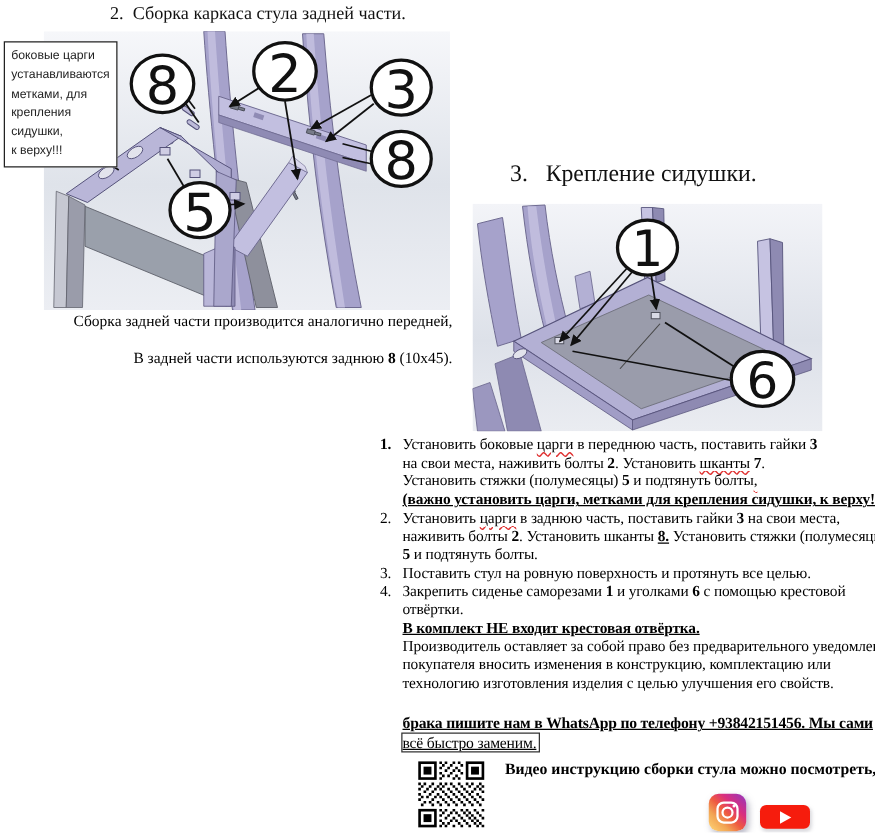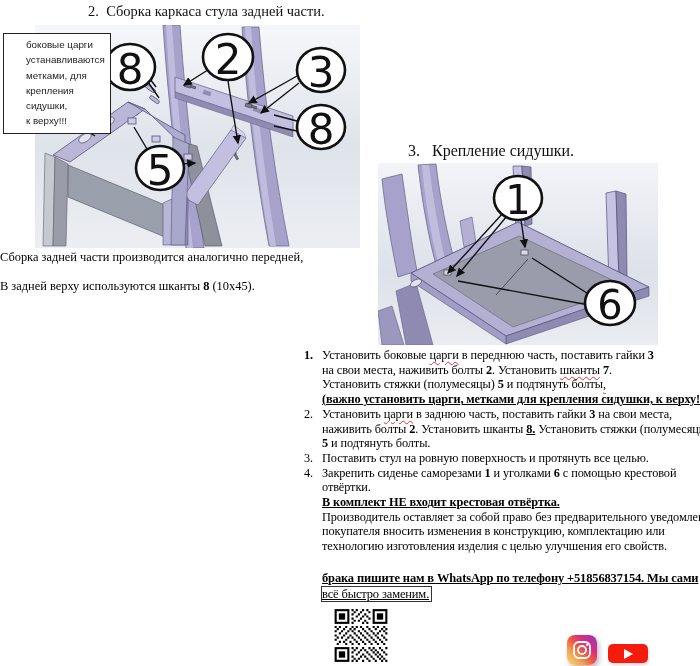--- a/index.html
+++ b/index.html
@@ -4,26 +4,26 @@
 <style>
   html,body{margin:0;padding:0;}
   body{width:700px;height:666px;position:relative;background:#ffffff;
        font-family:"Liberation Serif",serif;color:#000;overflow:hidden;}
   .abs{position:absolute;}
 
   
   .h-serif{font-size:14.5px;white-space:pre;color:#111;}
 
   
-  .note-box{left:3px;top:33px;width:80px;padding:3px 4px 4px 22px;border:1.6px solid #222;
+  .note-box{left:3px;top:33px;width:80px;padding:3px 4px 4px 5px;border:1.6px solid #222;
             background:#fff;font-family:"Liberation Sans",sans-serif;font-size:9.8px;
             line-height:15.3px;white-space:pre-line;z-index:6;color:#222;}
 
   
-  .caption{left:0;top:250px;width:362px;text-align:left;font-size:12.4px;
+  .caption{left:0;top:250px;width:362px;text-align:right;font-size:12.4px;
            line-height:14.6px;white-space:nowrap;}
 
   
   .steps{left:304px;top:348px;width:394px;font-size:12.3px;line-height:14.7px;letter-spacing:-0.1px;}
   .step{display:flex;}
   .step-marker{width:18px;flex:none;}
   .step-body{flex:1;white-space:nowrap;}
   .marker-b{font-weight:bold;}
 
   
@@ -155,23 +155,23 @@
     <text class="callout-num" x="193" y="34" font-size="42" text-anchor="middle" dominant-baseline="central">2</text>
     <ellipse cx="286" cy="45" rx="24" ry="22" fill="#fff" stroke="#111" stroke-width="2.6"></ellipse>
     <text class="callout-num" x="286" y="47" font-size="42" text-anchor="middle" dominant-baseline="central">3</text>
     <ellipse cx="286" cy="102" rx="24" ry="22" fill="#fff" stroke="#111" stroke-width="2.6"></ellipse>
     <text class="callout-num" x="286" y="104" font-size="42" text-anchor="middle" dominant-baseline="central">8</text>
     <ellipse cx="125" cy="143" rx="24" ry="22" fill="#fff" stroke="#111" stroke-width="2.6"></ellipse>
     <text class="callout-num" x="125" y="145" font-size="42" text-anchor="middle" dominant-baseline="central">5</text>
   </g>
 </svg>
 
-<div class="abs caption"><span>Сборка задней части производится аналогично передней,</span><br><br><span>В задней верху используются шканты </span><span class="rt-b">8</span><span> (10x45).</span></div>
-
-<div class="abs h-serif" style="left:408px;top:142px;font-size:16px;">3.   Крепление сидушки.</div>
+<div class="abs caption"><span>Сборка задней части производится аналогично передней,</span><br><br><span>В задней части используются заднюю </span><span class="rt-b">8</span><span> (10x45).</span></div>
+
+<div class="abs h-serif" style="left:408px;top:129px;font-size:19px;">3.   Крепление сидушки.</div>
 
 <svg class="abs" style="left:378px;top:163px;" width="280" height="182" viewBox="0 0 280 182">
   <defs>
     <linearGradient id="bg2" x1="0" y1="0" x2="0" y2="1">
       <stop offset="0" stop-color="#f3f4f8"></stop>
         <stop offset="0.6" stop-color="#dde1e9"></stop>
         <stop offset="1" stop-color="#eaecf1"></stop>
     </linearGradient>
     <marker id="ar2" markerWidth="7" markerHeight="7" refX="5.5" refY="3" orient="auto">
       <path d="M0,0L6.5,3L0,6z" fill="#111"></path>
@@ -235,21 +235,21 @@
   <div class="step">
     <span class="step-marker">3.</span>
     <span class="step-body"><span>Поставить стул на ровную поверхность и протянуть все целью.</span></span>
   </div>
   <div class="step">
     <span class="step-marker">4.</span>
     <span class="step-body"><span> Закрепить сиденье саморезами </span><span class="rt-b">1</span><span> и уголками </span><span class="rt-b">6</span><span> с помощью крестовой</span><br><span>отвёртки.</span><br><span class="rt-bu">В комплект НЕ входит крестовая отвёртка.</span><br><span>Производитель оставляет за собой право без предварительного уведомления</span><br><span>покупателя вносить изменения в конструкцию, комплектацию или</span><br><span>технологию изготовления изделия с целью улучшения его свойств.</span></span>
   </div>
 </div>
 
-<div class="abs contact"><br><span class="rt-bu">брака пишите нам в WhatsApp по телефону +51856837154. Мы сами</span><br><span class="rt-box">всё быстро заменим.</span></div>
+<div class="abs contact"><br><span class="rt-bu">брака пишите нам в WhatsApp по телефону +93842151456. Мы сами</span><br><span class="rt-box">всё быстро заменим.</span></div>
 
 <svg class="abs" style="left:330px;top:607px;" width="62" height="57" viewBox="0 0 27 27">
   <rect x="0" y="0" width="27" height="27" fill="#fff"></rect>
   <g fill="#000">
     <rect x="1" y="1" width="7" height="7"></rect>
       <rect x="2" y="2" width="5" height="5" fill="#fff"></rect>
       <rect x="3" y="3" width="3" height="3"></rect>
     <rect x="19" y="1" width="7" height="7"></rect>
       <rect x="20" y="2" width="5" height="5" fill="#fff"></rect>
       <rect x="21" y="3" width="3" height="3"></rect>
@@ -276,21 +276,21 @@
   M2 17h1v1H2z M6 17h1v1H6z M9 17h1v1H9z M12 17h1v1h-1z M15 17h1v1h-1z M18 17h1v1h-1z M21 17h1v1h-1z M24 17h1v1h-1z
   M9 19h1v1H9z M11 19h1v1h-1z M14 19h1v1h-1z M17 19h1v1h-1z M19 19h1v1h-1z M22 19h1v1h-1z M25 19h1v1h-1z
   M10 20h1v1h-1z M13 20h1v1h-1z M15 20h1v1h-1z M18 20h1v1h-1z M20 20h1v1h-1z M23 20h1v1h-1z
   M9 21h1v1H9z M12 21h1v1h-1z M16 21h1v1h-1z M19 21h1v1h-1z M21 21h1v1h-1z M24 21h1v1h-1z
   M11 22h1v1h-1z M14 22h1v1h-1z M17 22h1v1h-1z M20 22h1v1h-1z M22 22h1v1h-1z M25 22h1v1h-1z
   M9 23h1v1H9z M13 23h1v1h-1z M15 23h1v1h-1z M18 23h1v1h-1z M21 23h1v1h-1z M23 23h1v1h-1z
   M10 24h1v1h-1z M12 24h1v1h-1z M16 24h1v1h-1z M19 24h1v1h-1z M22 24h1v1h-1z M24 24h1v1h-1z
   M9 25h1v1H9z M11 25h1v1h-1z M14 25h1v1h-1z M17 25h1v1h-1z M20 25h1v1h-1z M23 25h1v1h-1z M25 25h1v1h-1z"></path>
 </svg>
 
-<div class="abs qr-caption"><br></div>
+<div class="abs qr-caption"><span class="rt-b">Видео инструкцию сборки стула можно посмотреть,</span><br></div>
 
 <div class="abs instagram">
   <svg width="24" height="24" viewBox="0 0 24 24">
     <rect x="4" y="4" width="16" height="16" rx="5" fill="none" stroke="#fff" stroke-width="1.8"></rect>
     <circle cx="12" cy="12" r="4" fill="none" stroke="#fff" stroke-width="1.8"></circle>
     <circle cx="17.2" cy="6.8" r="1.2" fill="#fff"></circle>
   </svg>
 </div>
 <div class="abs youtube">
   <div class="yt-play"></div>

